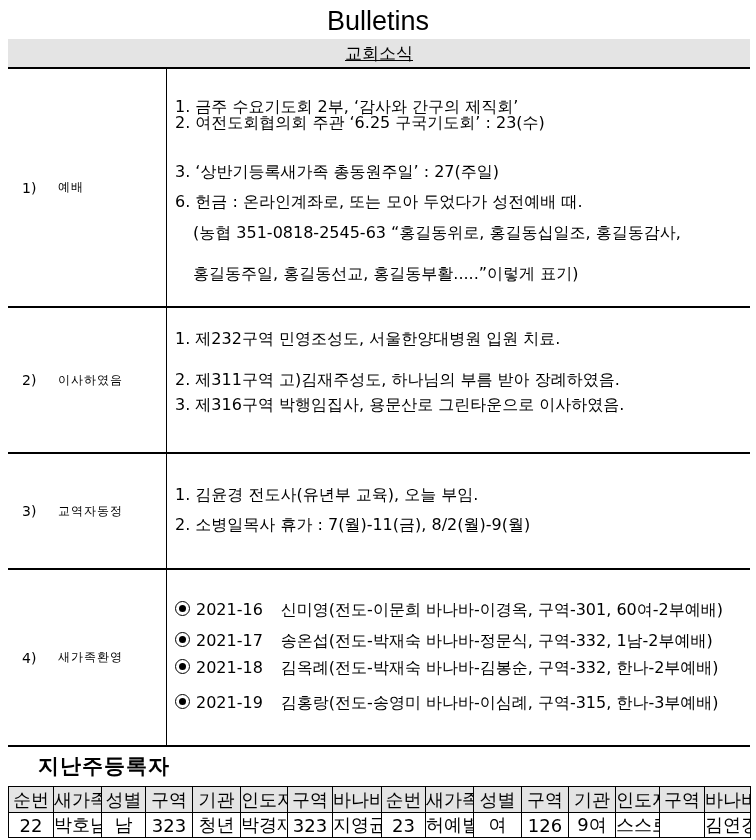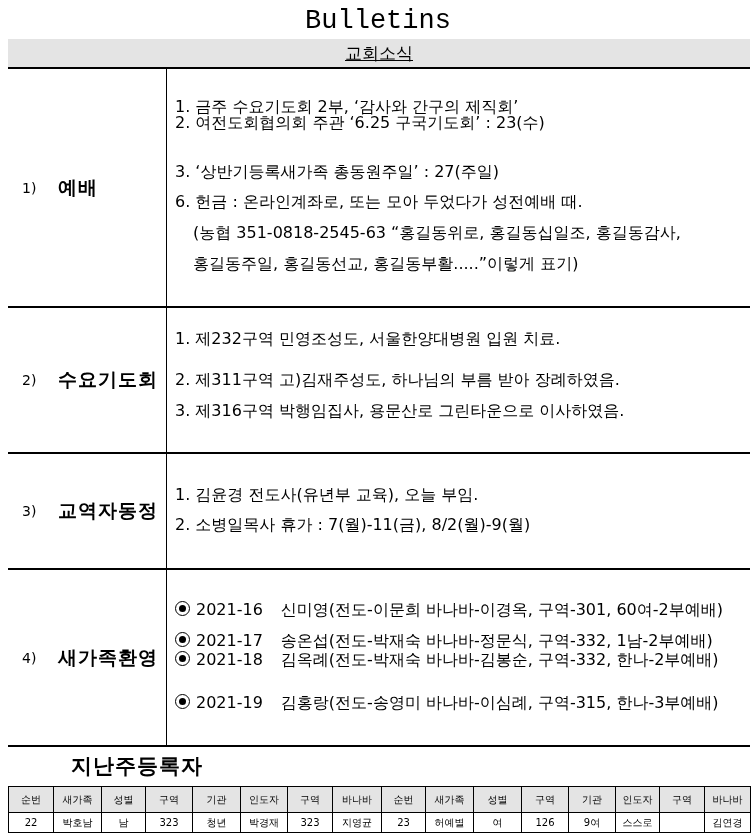--- a/index.html
+++ b/index.html
@@ -1,70 +1,70 @@
 <!DOCTYPE html>
 <html><head>
 <meta charset="utf-8">
 <style>
   html, body { margin: 0; padding: 0; background: #ffffff; }
   body { width: 756px; height: 840px; position: relative; overflow: hidden;
          font-family: "DejaVu Sans", "Liberation Sans", sans-serif; color: #000; }
   .title { position: absolute; left: 0; top: 4px; width: 756px; text-align: center;
-           font-family: Liberation Mono, monospace; font-size: 27px; line-height: 34px; }
+           font-family: Liberation Sans, sans-serif; font-size: 27px; line-height: 34px; }
   .band { position: absolute; left: 8px; top: 39px; width: 742px; height: 28px; background: #e4e4e4;
           border-bottom: 2px solid #000; text-align: center; font-size: 17px; line-height: 28px; }
   .band span { text-decoration: underline; }
   .row { position: absolute; left: 8px; width: 742px; border-bottom: 2px solid #000; }
   .row .left { position: absolute; left: 0; top: 0; bottom: 0; width: 158px; border-right: 1px solid #000;
                display: flex; align-items: center; }
   .row .num { font-size: 14px; margin-left: 14px; width: 36px; }
-  .row .head { font-size: 19px; font-weight: bold; letter-spacing: 1px; }
+  .row .head { font-size: 12px; font-weight: normal; letter-spacing: 1px; }
   .row .right { position: absolute; left: 159px; top: 0; right: 0; bottom: 0; }
   .line { position: absolute; left: 8px; font-size: 16px; white-space: nowrap; line-height: 22px; }
   .radio { display: inline-block; width: 13px; height: 13px; border: 1px solid #000; border-radius: 50%;
            position: relative; vertical-align: -1px; margin-right: 6px; }
   .radio::after { content: ""; position: absolute; left: 3px; top: 3px; width: 7px; height: 7px;
                   border-radius: 50%; background: #000; }
   .gap { display: inline-block; width: 18px; }
-  .subtitle { position: absolute; left: 38px; top: 752px; font-size: 21px; font-weight: bold; letter-spacing: 1px; margin-left: 33px; }
+  .subtitle { position: absolute; left: 38px; top: 752px; font-size: 21px; font-weight: bold; letter-spacing: 1px; }
   table.reg { position: absolute; left: 8px; top: 786px; border-collapse: collapse; table-layout: fixed; width: 742px; }
-  table.reg td { border: 1px solid #000; font-size: 10px; text-align: center; padding: 0; white-space: nowrap; overflow: hidden; }
+  table.reg td { border: 1px solid #000; font-size: 18px; text-align: center; padding: 0; white-space: nowrap; overflow: hidden; }
   table.reg tr.h td { background: #e4e4e4; height: 25px; }
   table.reg tr.d td { height: 19px; text-align: center; }
 </style>
 </head>
 <body>
 
 <div class="title">Bulletins</div>
 <div class="band"><span>교회소식</span></div>
 
 <div class="row" style="top:69px;height:237px;">
   <div class="left">
     <span class="num">1)</span>
     <span class="head">예배</span>
   </div>
   <div class="right">
     <div class="line" style="top:27px">1. 금주 수요기도회 2부, ‘감사와 간구의 제직회’</div>
     <div class="line" style="top:43px">2. 여전도회협의회 주관 ‘6.25 구국기도회’ : 23(수)</div>
     <div class="line" style="top:92px">3. ‘상반기등록새가족 총동원주일’ : 27(주일)</div>
     <div class="line" style="top:122px">6. 헌금 : 온라인계좌로, 또는 모아 두었다가 성전예배 때.</div>
     <div class="line" style="top:153px;left:26px">(농협 351-0818-2545-63 “홍길동위로, 홍길동십일조, 홍길동감사,</div>
-    <div class="line" style="top:184px;left:26px">홍길동주일, 홍길동선교, 홍길동부활.....”이렇게 표기)</div>
+    <div class="line" style="top:194px;left:26px">홍길동주일, 홍길동선교, 홍길동부활.....”이렇게 표기)</div>
   </div>
 </div>
 
 <div class="row" style="top:308px;height:144px;">
   <div class="left">
     <span class="num">2)</span>
-    <span class="head">수요기도회</span>
+    <span class="head">이사하였음</span>
   </div>
   <div class="right">
     <div class="line" style="top:20px">1. 제232구역 민영조성도, 서울한양대병원 입원 치료.</div>
     <div class="line" style="top:61px">2. 제311구역 고)김재주성도, 하나님의 부름 받아 장례하였음.</div>
-    <div class="line" style="top:92px">3. 제316구역 박행임집사, 용문산로 그린타운으로 이사하였음.</div>
+    <div class="line" style="top:86px">3. 제316구역 박행임집사, 용문산로 그린타운으로 이사하였음.</div>
   </div>
 </div>
 
 <div class="row" style="top:454px;height:114px;">
   <div class="left">
     <span class="num">3)</span>
     <span class="head">교역자동정</span>
   </div>
   <div class="right">
     <div class="line" style="top:30px">1. 김윤경 전도사(유년부 교육), 오늘 부임.</div>
@@ -77,21 +77,21 @@
     <span class="num">4)</span>
     <span class="head">새가족환영</span>
   </div>
   <div class="right">
     <div class="line" style="top:29px">
       <span class="radio"></span><span>2021-16</span><span class="gap"></span><span>신미영(전도-이문희 바나바-이경옥, 구역-301, 60여-2부예배)</span>
     </div>
     <div class="line" style="top:60px">
       <span class="radio"></span><span>2021-17</span><span class="gap"></span><span>송온섭(전도-박재숙 바나바-정문식, 구역-332, 1남-2부예배)</span>
     </div>
-    <div class="line" style="top:79px">
+    <div class="line" style="top:87px">
       <span class="radio"></span><span>2021-18</span><span class="gap"></span><span>김옥례(전도-박재숙 바나바-김봉순, 구역-332, 한나-2부예배)</span>
     </div>
     <div class="line" style="top:122px">
       <span class="radio"></span><span>2021-19</span><span class="gap"></span><span>김홍랑(전도-송영미 바나바-이심례, 구역-315, 한나-3부예배)</span>
     </div>
   </div>
 </div>
 
 <div class="subtitle">지난주등록자</div>
 

